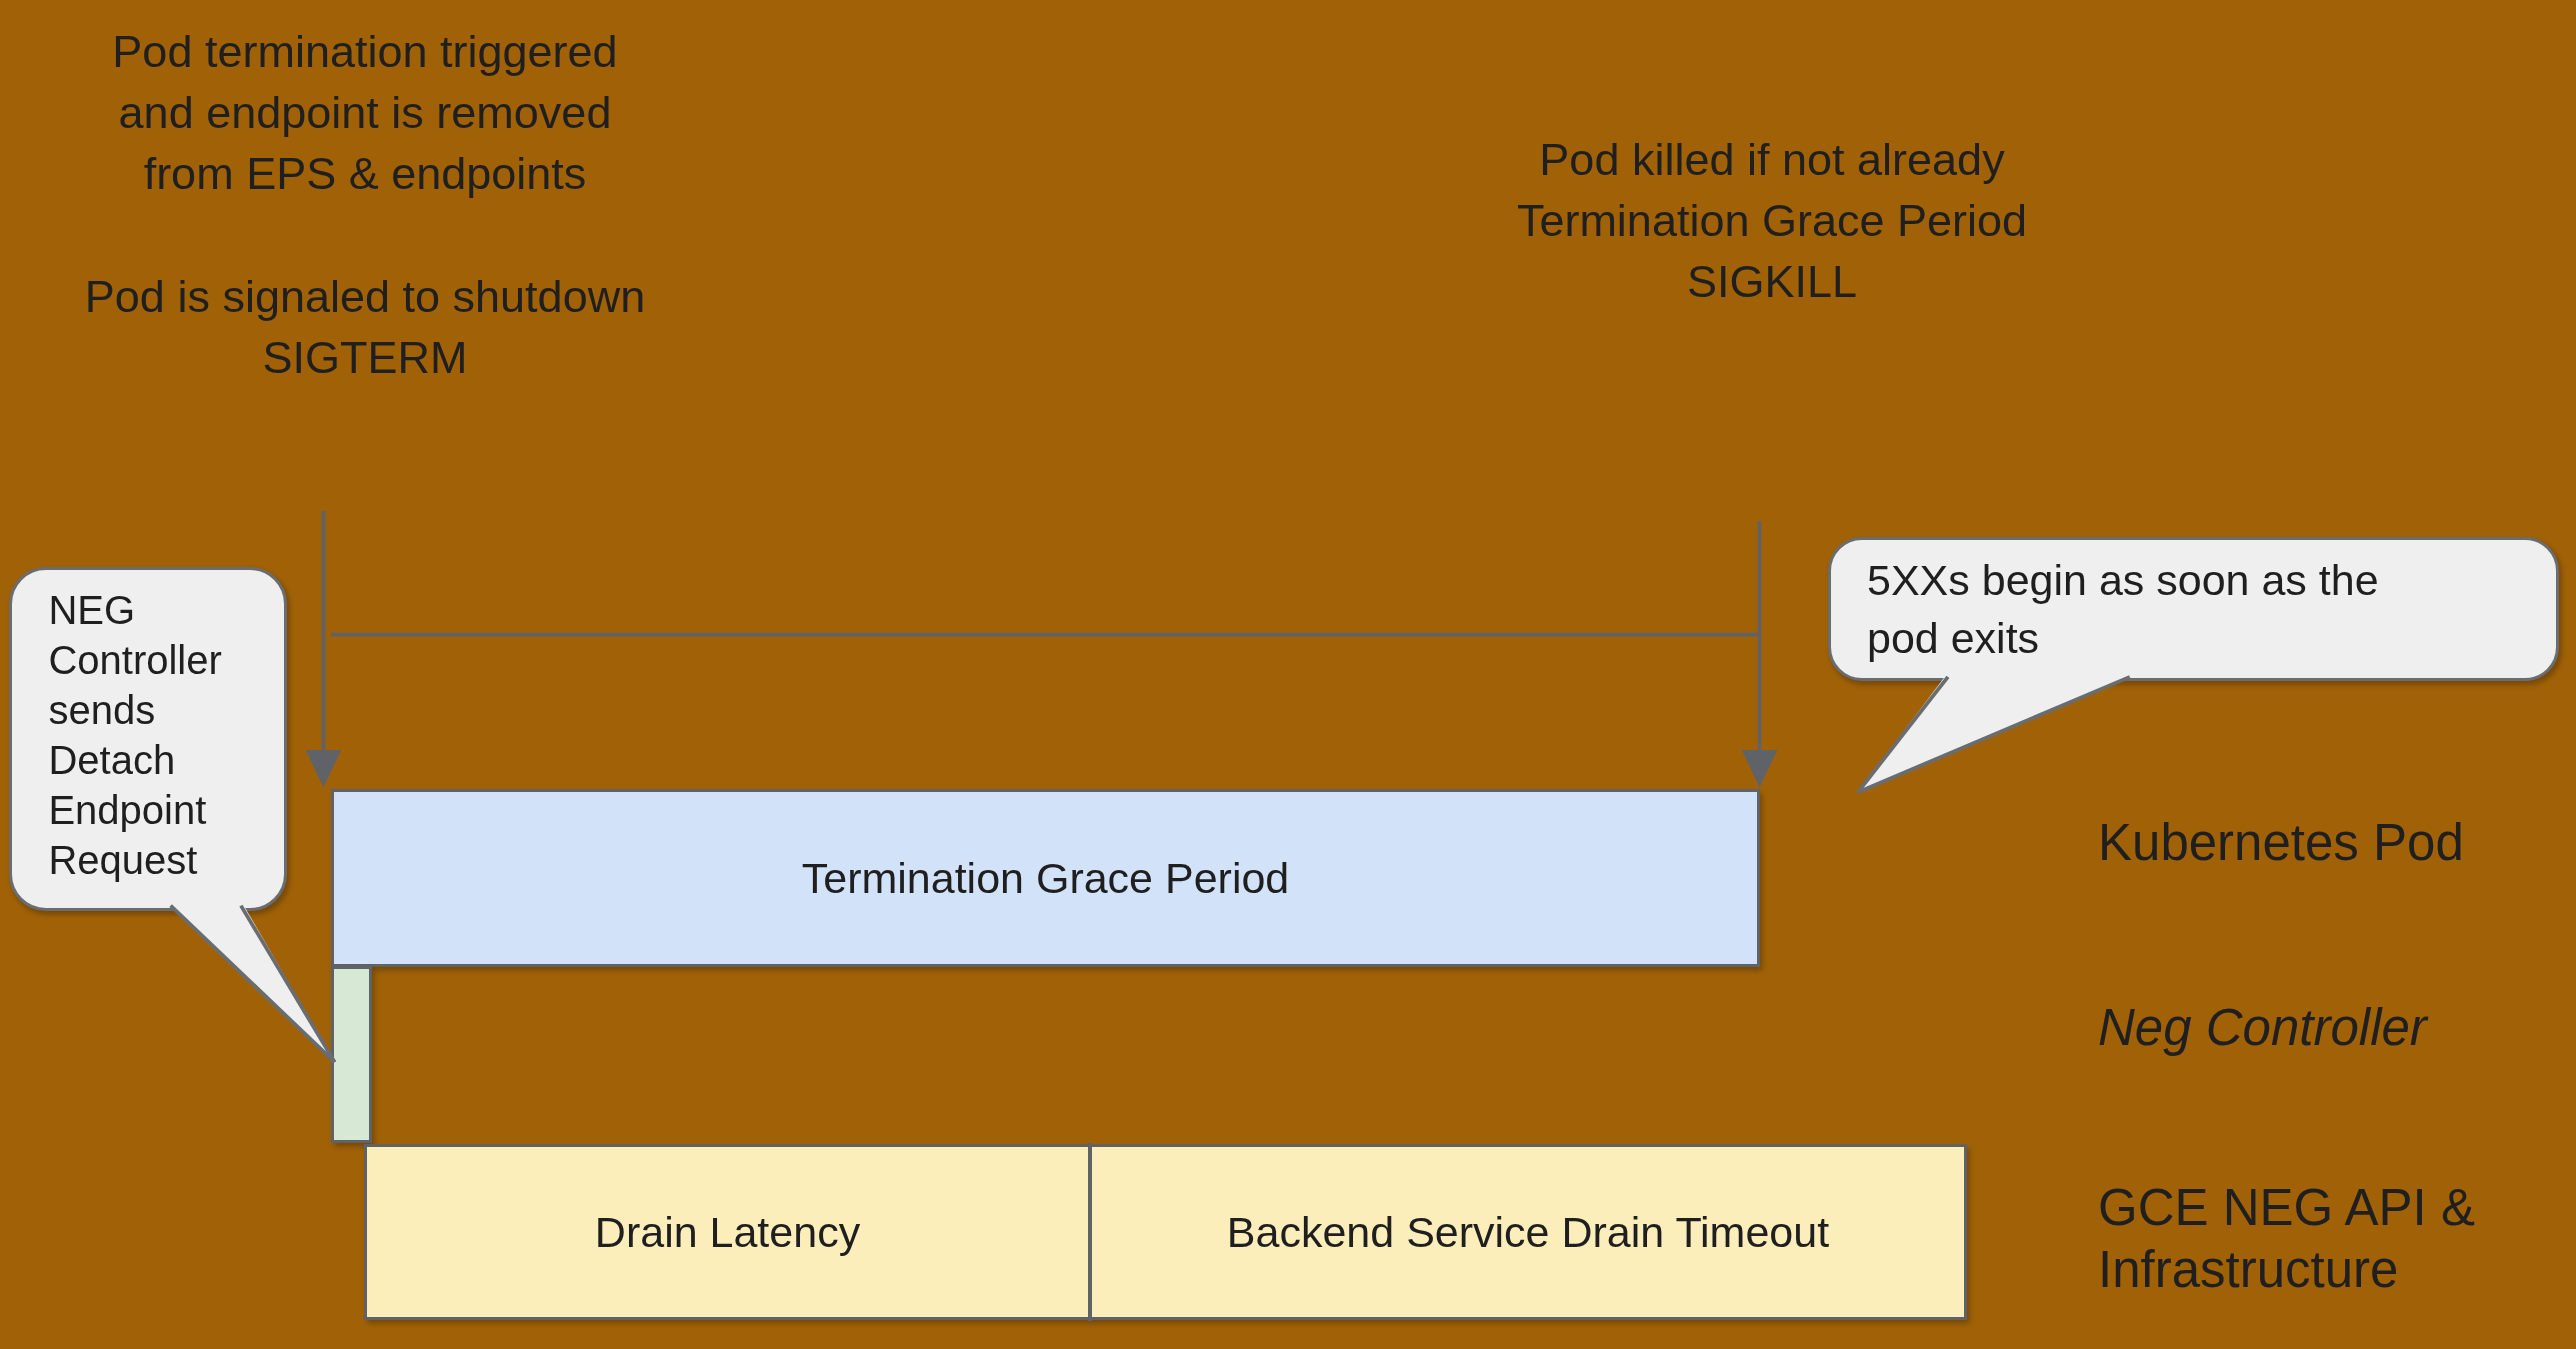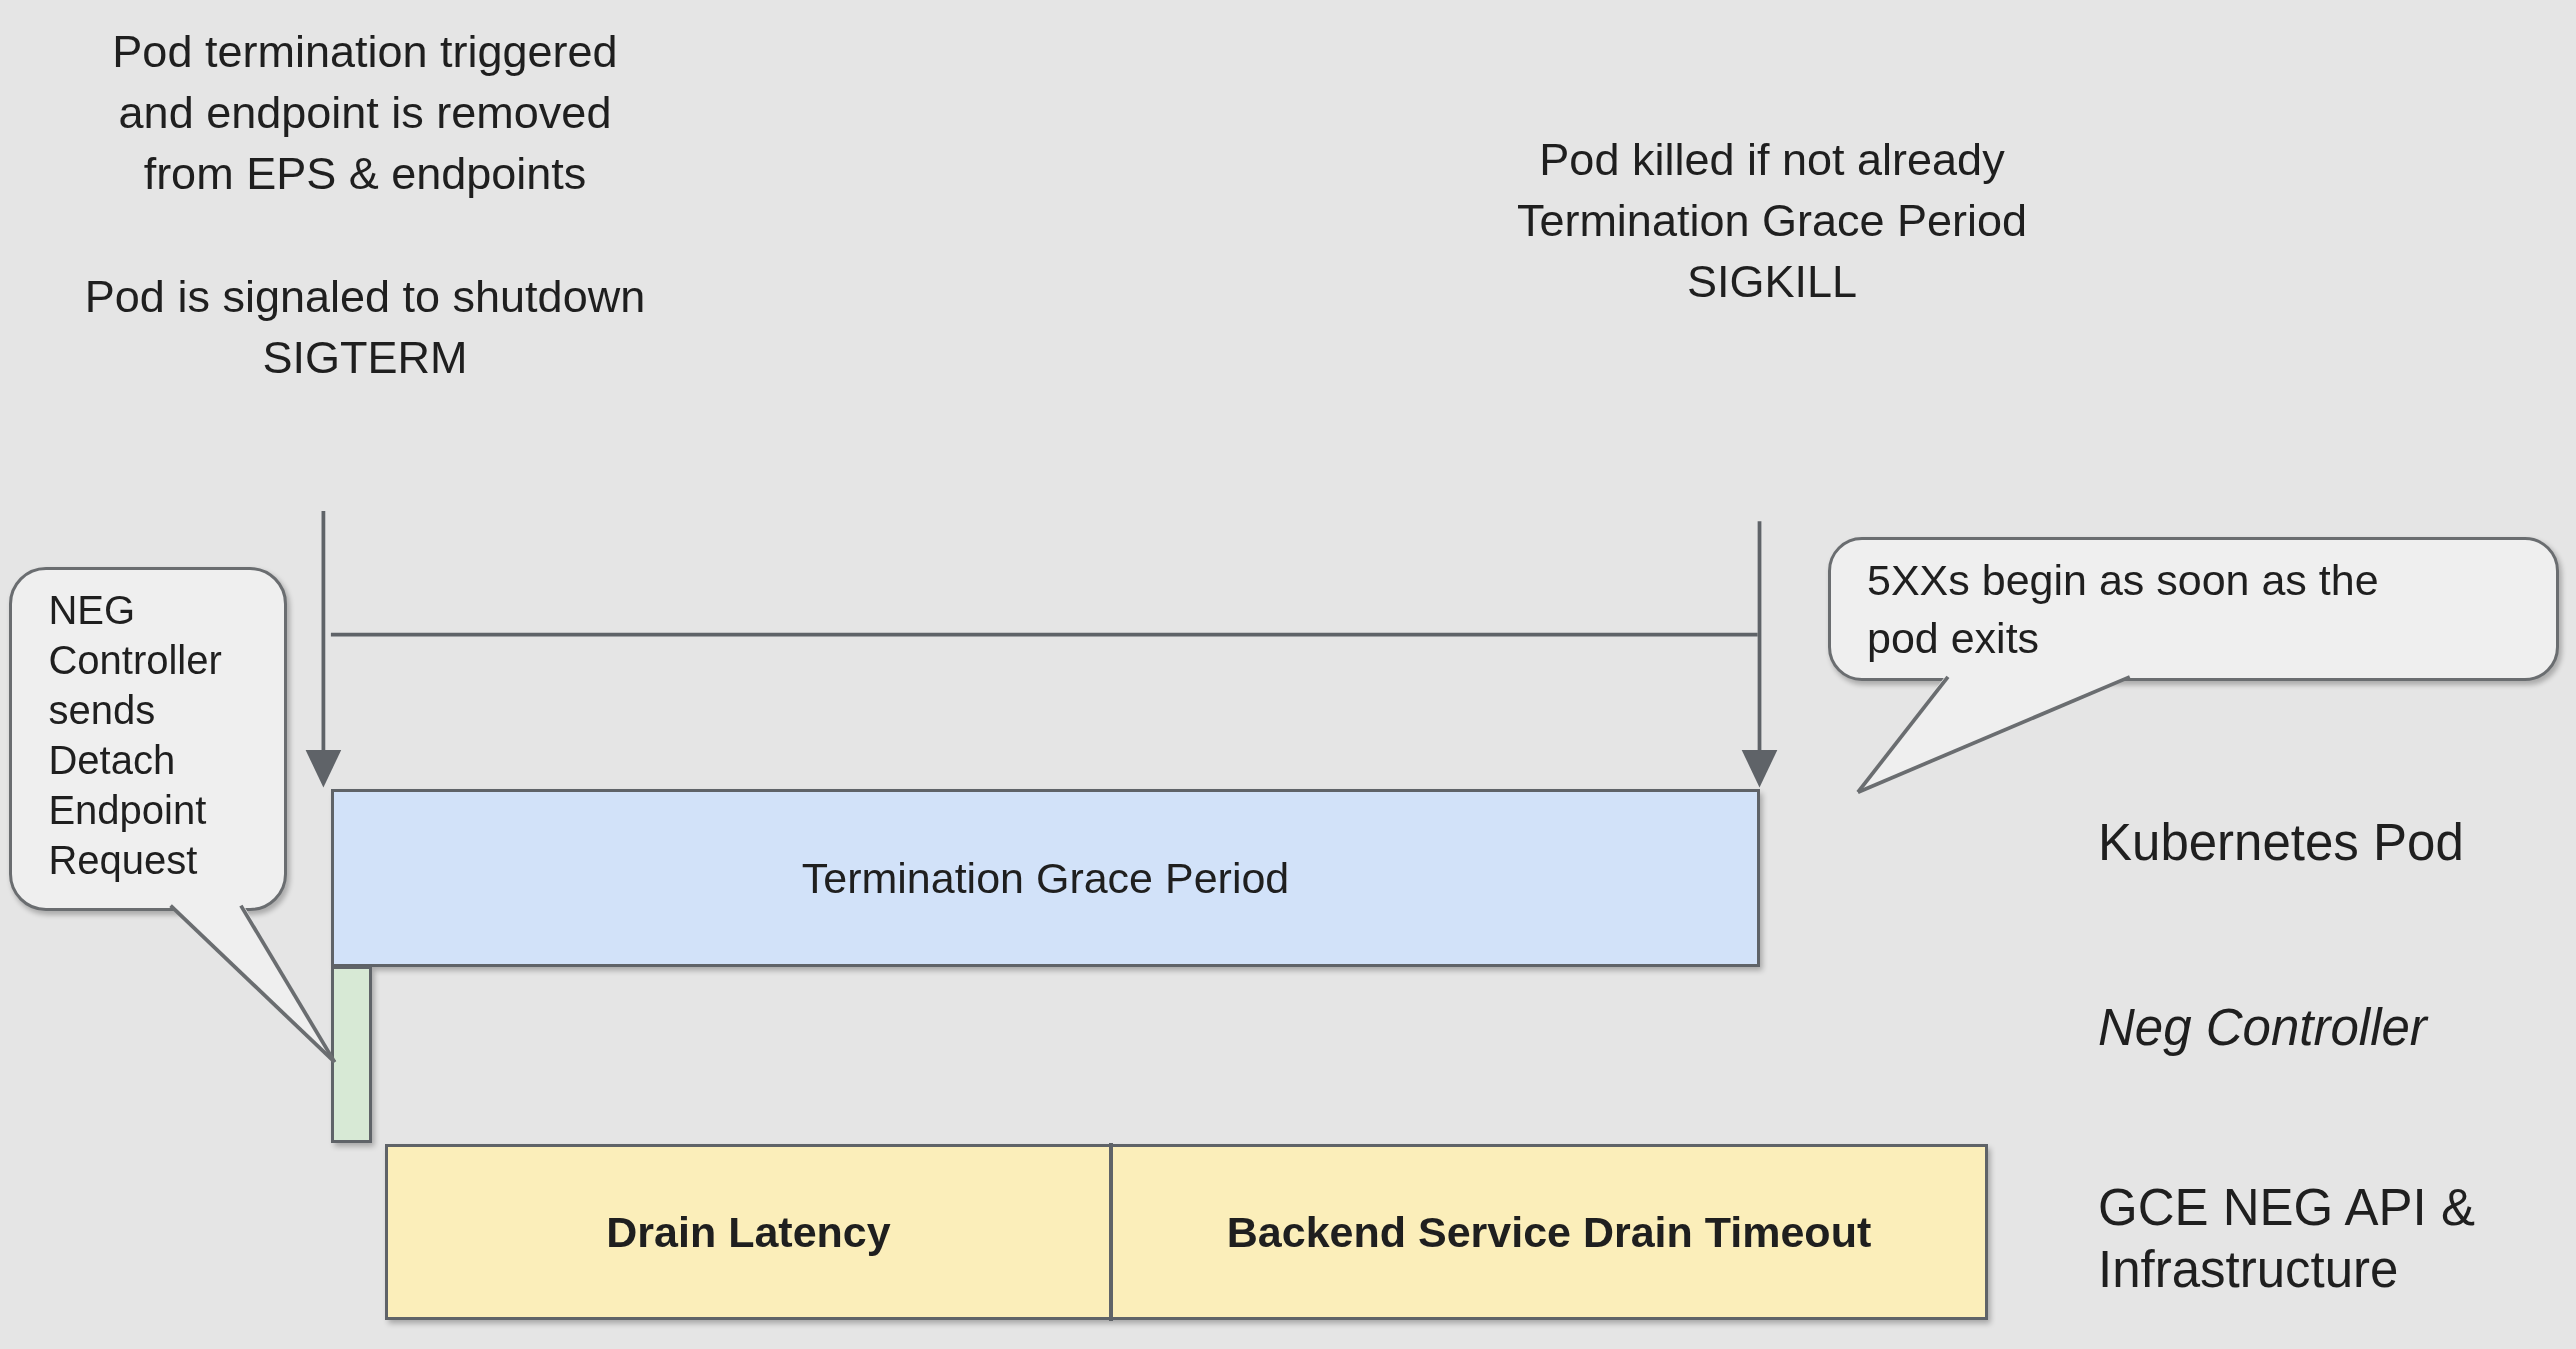--- a/index.html
+++ b/index.html
@@ -2,38 +2,38 @@
 <html style="--bar-blue: #d2e2f9; --bar-pink: #f7cecb; --bar-green: #d7e9d5; --bar-yellow: #fbeeba; --bubble-gray: #efefef; --stroke-gray: #5f6368; --text-dark: #1f1f1f;font-size:15px"><head>
 <meta charset="utf-8">
 <style>
   :root{
     --bar-blue:#d2e2f9; --bar-pink:#f7cecb; --bar-green:#d7e9d5; --bar-yellow:#fbeeba;
     --bubble-gray:#efefef; --stroke-gray:#5f6368; --text-dark:#1f1f1f;
   }
   *{box-sizing:border-box;margin:0;padding:0;}
   html,body{background:#ffffff;}
   body{font-family:"Liberation Sans", sans-serif;color:var(--text-dark);}
-  .canvas{position:relative;width:2576px;height:1350px;background:#e5e5e5;overflow:hidden;}
+  .canvas{position:relative;width:2576px;height:1350px;background:#a16207;overflow:hidden;}
 
   
   .note{position:absolute;text-align:center;font-size:45px;line-height:61px;z-index:5;}
   .note-left{left:37px;top:20.6px;width:656px;}
   .note-left2{left:37px;top:266px;width:656px;}
   .note-right{left:1397px;top:129px;width:750px;}
   .exit-label{position:absolute;left:331px;top:568px;width:1429px;text-align:center;
               font-size:39px;line-height:47px;z-index:5;}
 
   
   .bar{position:absolute;border:3.7px solid var(--stroke-gray);z-index:1;
        box-shadow:2.8px 3.7px 5.6px rgba(0,0,0,.28);display:flex;align-items:center;justify-content:center;
        font-size:43px;}
   .bar-blue{left:331px;top:789px;width:1429px;height:178px;background:var(--bar-blue);}
   .bar-pink{left:1760px;top:789px;width:206px;height:178px;background:var(--bar-pink);font-size:47px;}
   .bar-green{left:331px;top:966px;width:41px;height:177px;background:var(--bar-green);}
-  .bar-yellow{left:385px;top:1144px;width:1603px;height:176px;background:var(--bar-yellow);font-weight:bold;}
+  .bar-yellow{left:364px;top:1144px;width:1603px;height:176px;background:var(--bar-yellow);}
   .yellow-divider{position:absolute;left:721px;top:-3.7px;bottom:-3.7px;width:3.7px;background:var(--stroke-gray);}
   .yellow-cell-left{position:absolute;left:0;top:0;width:721px;height:100%;
                     display:flex;align-items:center;justify-content:center;font-size:43px;}
   .yellow-cell-right{position:absolute;left:725px;top:0;right:0;height:100%;
                      display:flex;align-items:center;justify-content:center;font-size:43px;text-align:center;}
 
   
   .row-label{position:absolute;left:2098px;width:478px;font-size:51px;line-height:62px;z-index:5;}
   .row-label-k8s{top:812px;}
   .row-label-neg{top:997px;font-style:italic;}

